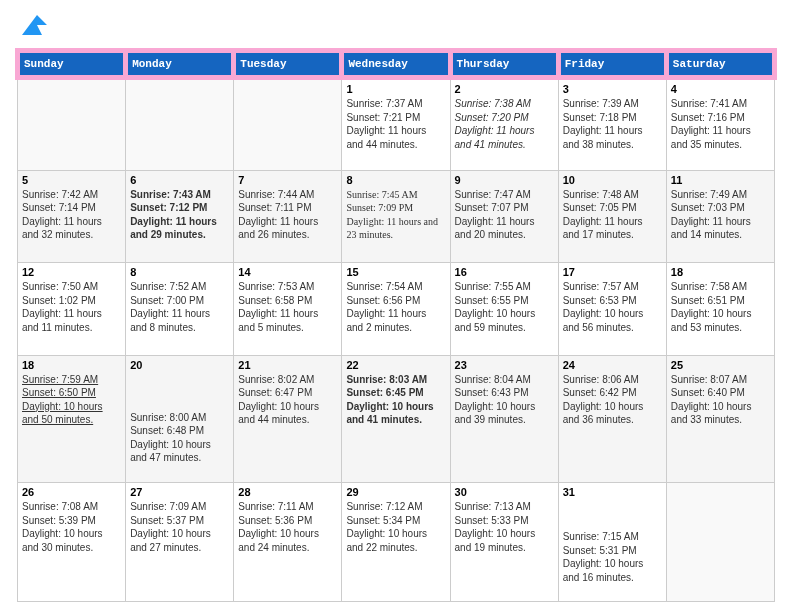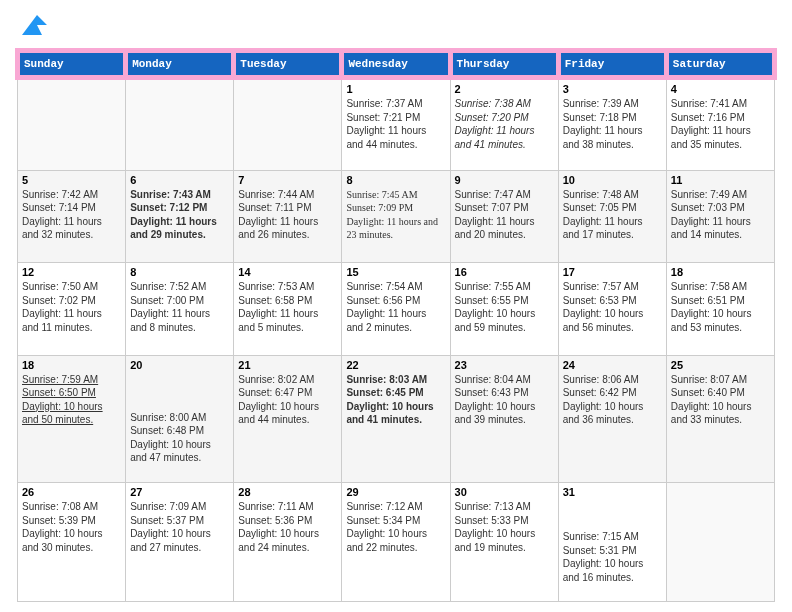--- a/index.html
+++ b/index.html
@@ -206,21 +206,21 @@
             <span class="day-num">11</span>
             <div class="day-info" style="white-space: pre-line;">Sunrise: 7:49 AM
 Sunset: 7:03 PM
 Daylight: 11 hours and 14 minutes.</div>
           </td>
         </tr>
         <tr>
           <td>
             <span class="day-num">12</span>
             <div class="day-info" style="white-space: pre-line;">Sunrise: 7:50 AM
-Sunset: 7:02 PM
+Sunset: 1:02 PM
 Daylight: 11 hours and 11 minutes.</div>
           </td>
           <td>
             <span class="day-num">8</span>
             <div class="day-info" style="white-space: pre-line;">Sunrise: 7:52 AM
 Sunset: 7:00 PM
 Daylight: 11 hours and 8 minutes.</div>
           </td>
           <td>
             <span class="day-num">14</span>

